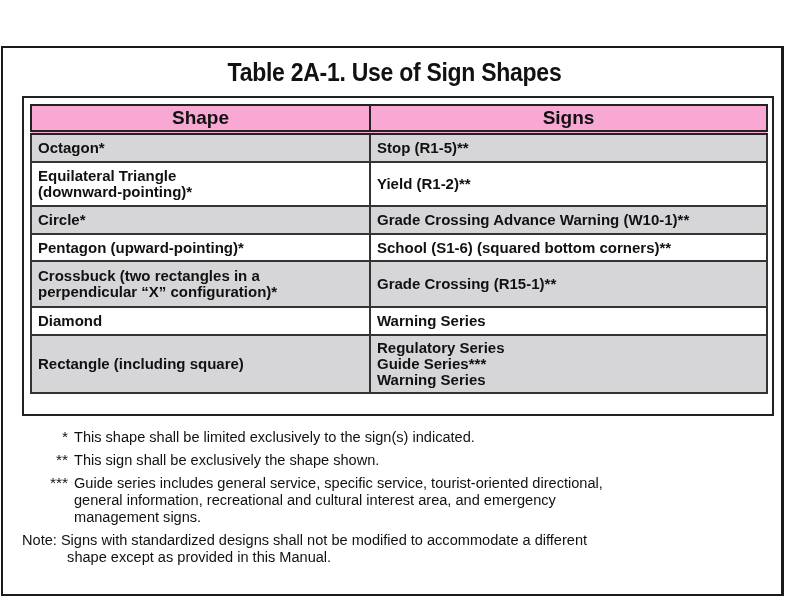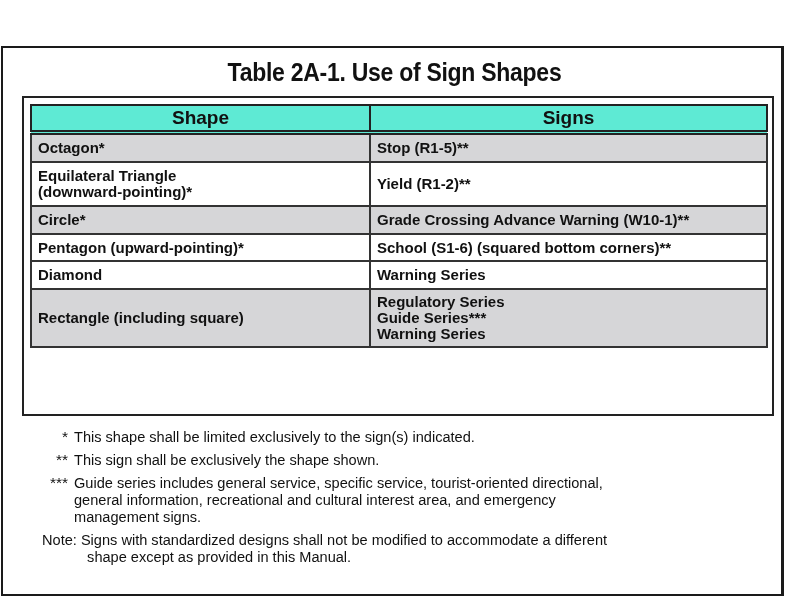--- a/index.html
+++ b/index.html
@@ -11,38 +11,38 @@
            font-size: 25px; font-weight: bold; letter-spacing: -0.3px; color: #111;
            transform: scaleX(0.92); transform-origin: center; }
   .table-box { position: absolute; left: 22px; top: 96px; width: 752px; height: 320px;
                border: 2px solid #222; box-sizing: border-box; }
   table.shapes { position: absolute; left: 30px; top: 104px; width: 736px;
                  border-collapse: collapse; table-layout: fixed; }
   table.shapes col.c1 { width: 339px; }
   table.shapes col.c2 { width: 397px; }
   table.shapes th { height: 24px; font-size: 19px; font-weight: bold; 
                     border: 2px solid #222; border-bottom: 5px double #222; padding: 0;
-                    background: #5eead4; }
+                    background: #f9a8d4; }
   table.shapes td { border: 2px solid #333; padding: 0 6px; font-size: 15px; line-height: 16px;
                     vertical-align: middle; font-weight: bold; }
   tr.shade td { background: #d6d6d8; }
   tr.plain td { background: #ffffff; }
   tr.r1 td { height: 26px; }
   tr.r2 td { height: 42px; border-radius: 7px; }
   tr.r3 td { height: 26px; }
   tr.r4 td { height: 25px; }
   tr.r5 td { height: 44px; }
   tr.r6 td { height: 26px; }
   tr.r7 td { height: 56px; }
   .line { display: block; }
   .notes { position: absolute; left: 22px; top: 428px; width: 740px; font-size: 15.5px;
            line-height: 17px; color: #111; }
   .fn { position: relative; padding-left: 52px; margin-bottom: 6px; }
   .fn .mark { position: absolute; left: 0; width: 46px; text-align: right; top: 0; }
-  .fn.note { padding-left: 0; margin-left: 20px; }
+  .fn.note { padding-left: 0; }
   .fn.note .note-label { display: inline; }
   .fn.note .note-cont { display: block; padding-left: 48px; }
   .fn .body { transform: scaleX(0.94); transform-origin: left; display: inline-block; width: 106%; }
 </style>
 </head>
 <body>
 
 <div class="frame"></div>
 
 <div class="title">Table 2A-1.  Use of Sign Shapes</div>
@@ -87,20 +87,29 @@
         </td>
     </tr>
     <tr class="plain r4">
       <td>
           <span class="line">Pentagon (upward-pointing)*</span>
         </td>
       <td>
           <span class="line">School (S1-6) (squared bottom corners)**</span>
         </td>
     </tr>
+    <tr class="shade r5">
+      <td>
+        <span class="line">Crossbuck (two rectangles in a</span>
+        <span class="line">perpendicular “X” configuration)*</span>
+      </td>
+      <td>
+          <span class="line">Grade Crossing (R15-1)**</span>
+        </td>
+    </tr>
     <tr class="plain r6">
       <td>
           <span class="line">Diamond</span>
         </td>
       <td>
           <span class="line">Warning Series</span>
         </td>
     </tr>
     <tr class="shade r7">
       <td>

